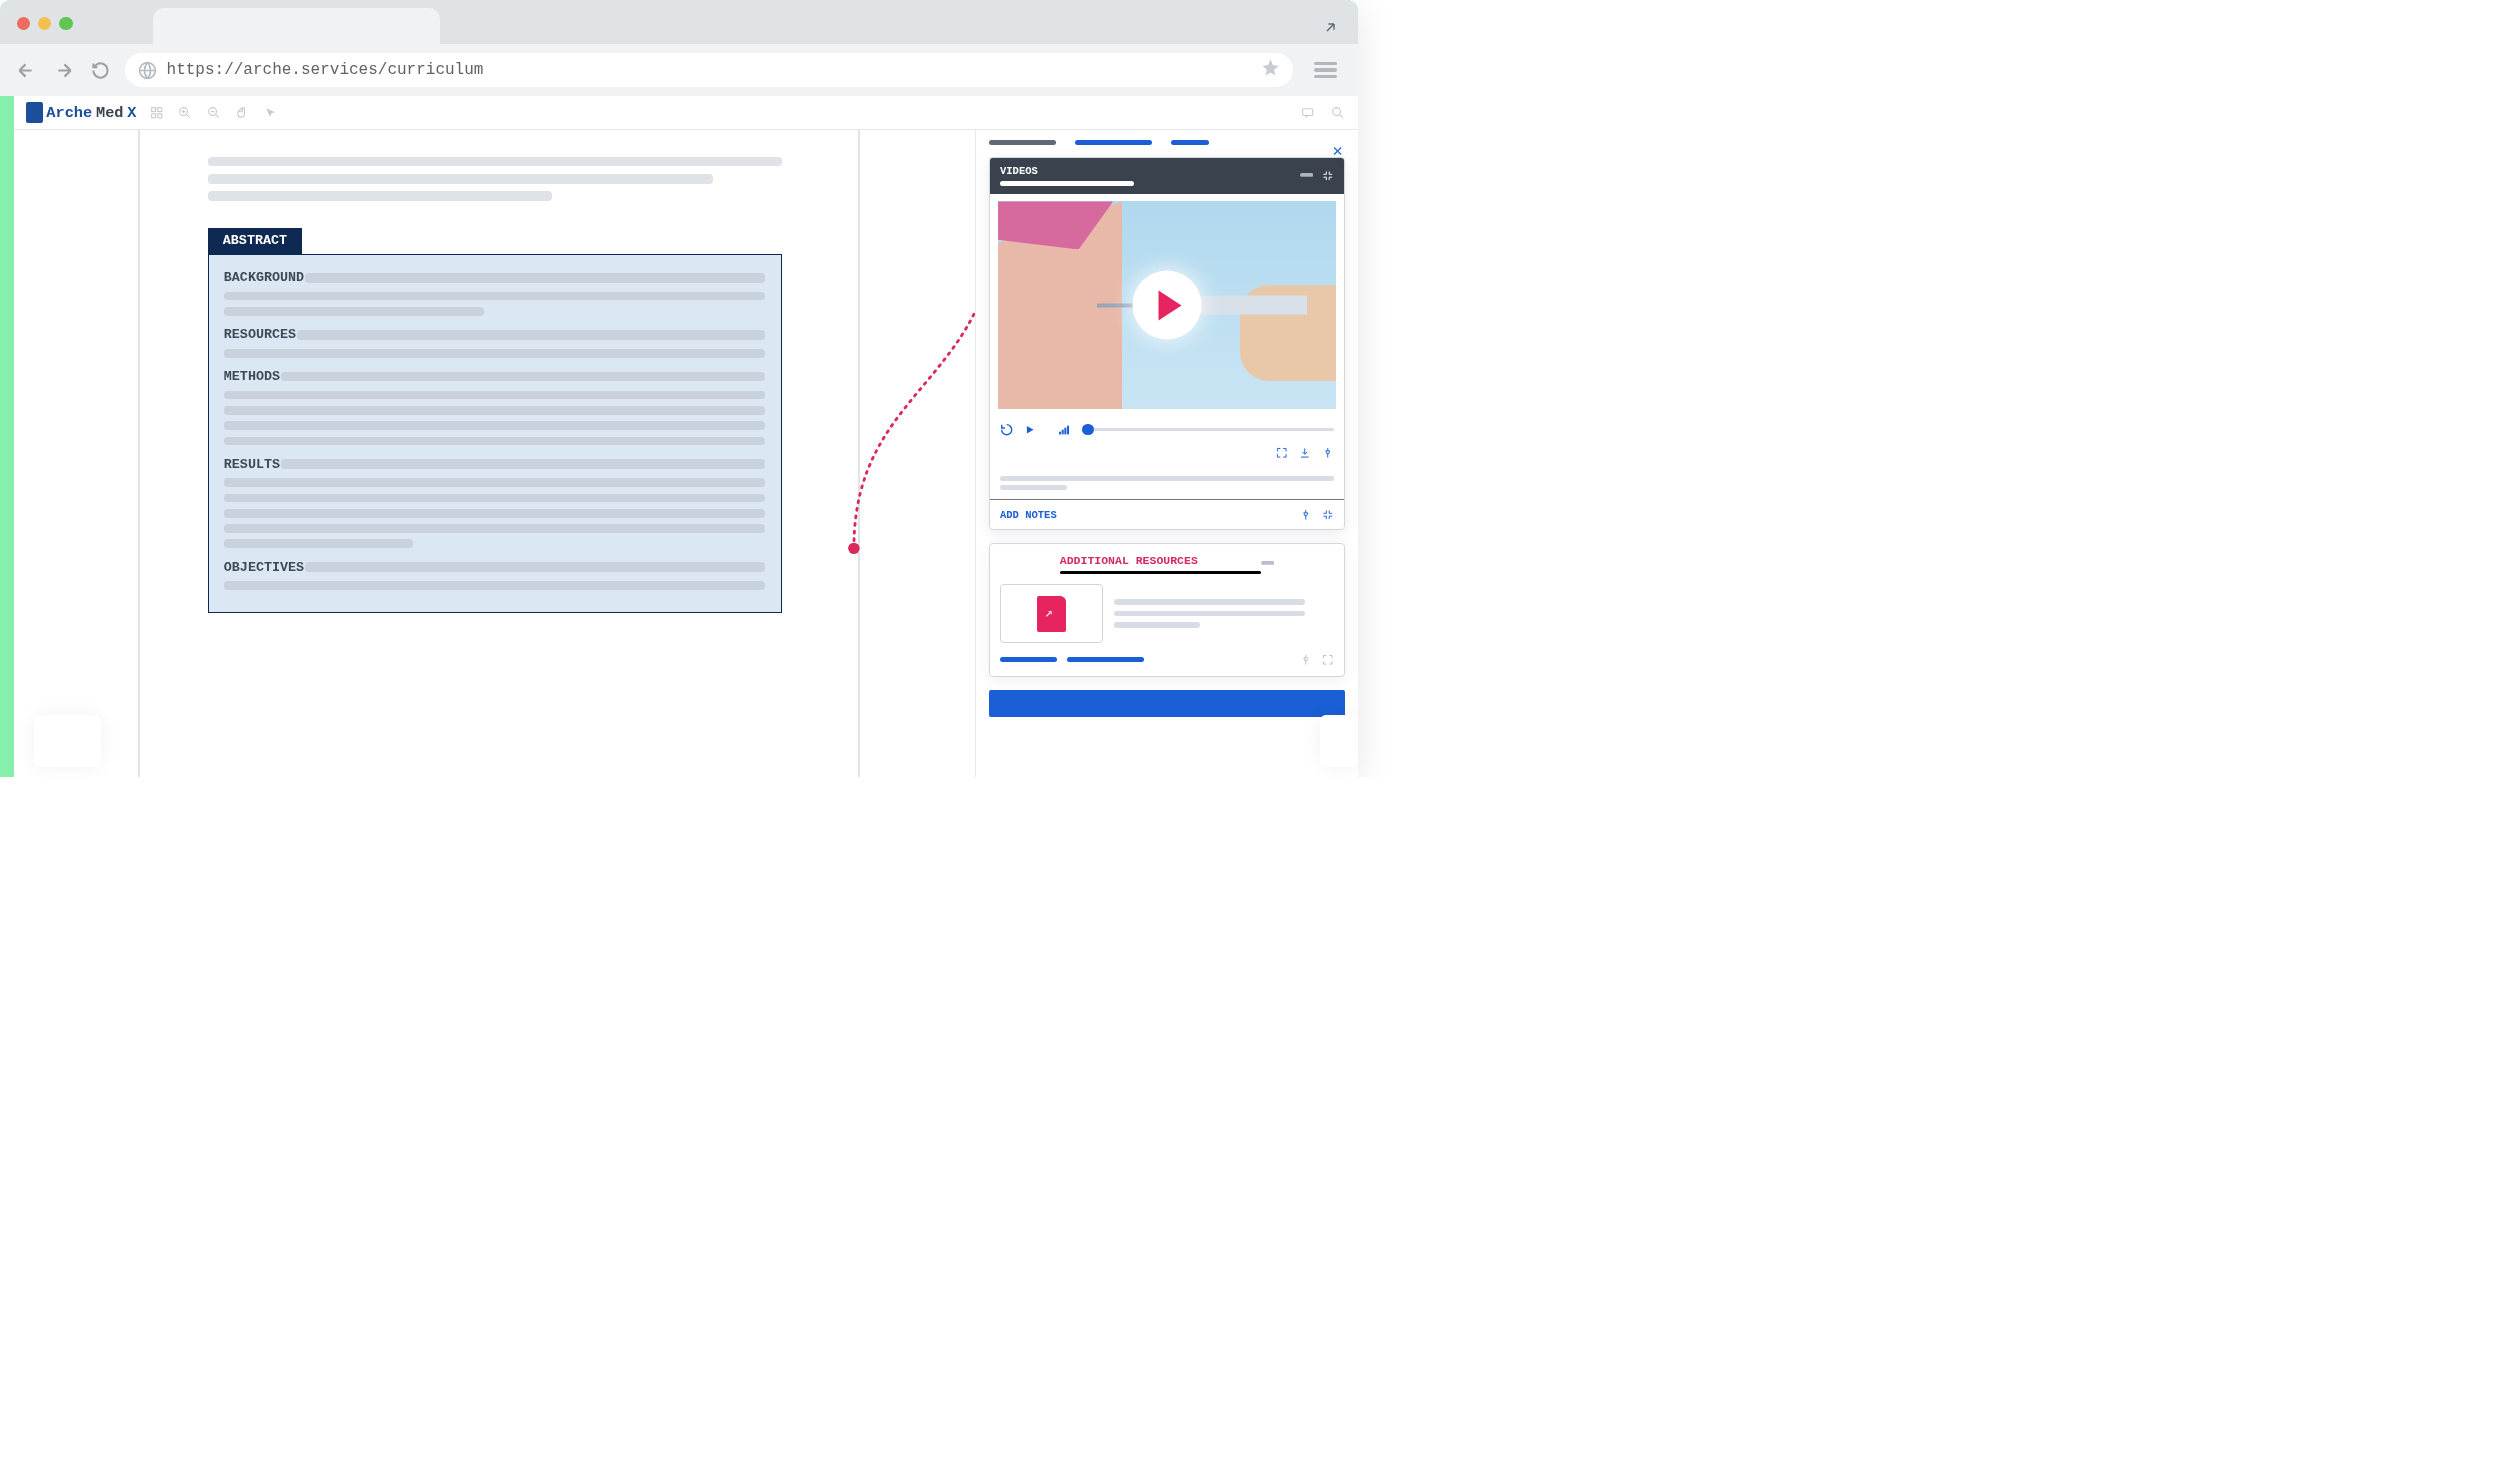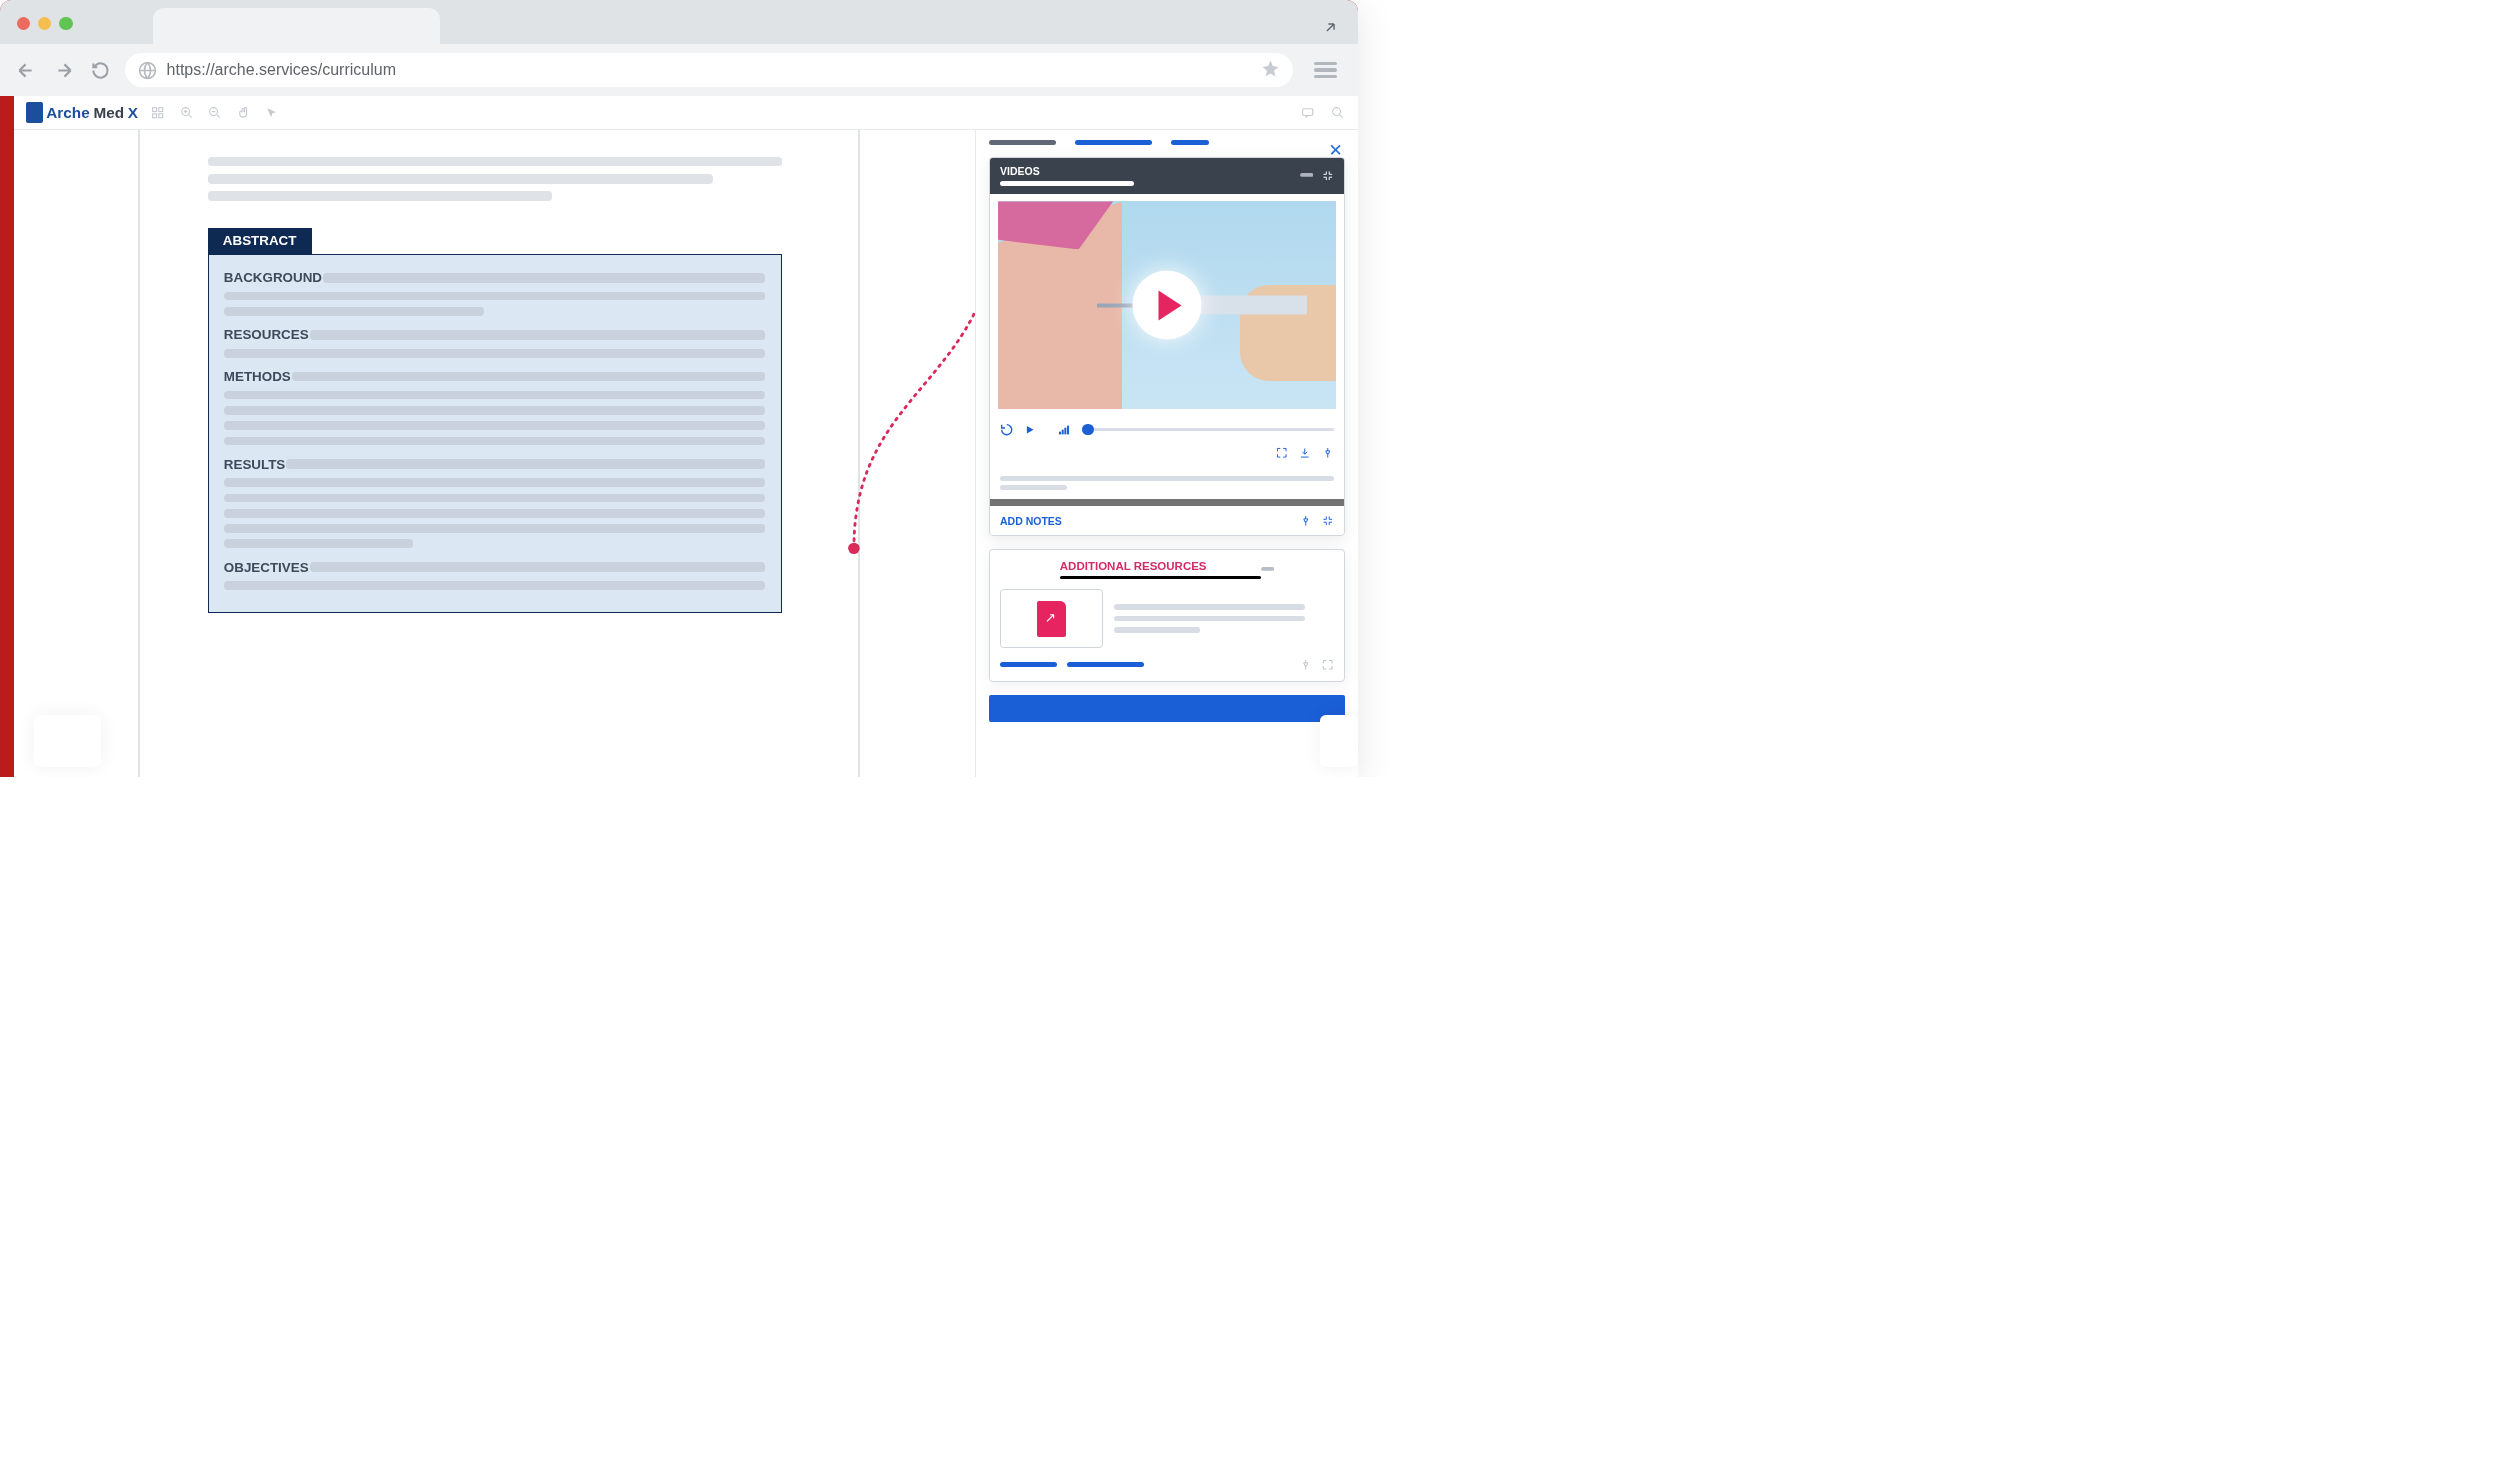--- a/index.html
+++ b/index.html
@@ -1,18 +1,18 @@
 <!DOCTYPE html>
 <html><head>
 <meta charset="utf-8">
 <style>
 * { margin: 0; padding: 0; box-sizing: border-box; }
 body { font-family: -apple-system, BlinkMacSystemFont, "Segoe UI", Arial, sans-serif; background: #fff; }
 
-.browser-window { width: 1358px; height: 777px; background: #b91c1c; border-radius: 11.5px 11.5px 0 0; overflow: hidden; position: relative; box-shadow: 0 7.7px 38px rgba(0,0,0,0.1); }
+.browser-window { width: 1358px; height: 777px; background: #86efac; border-radius: 11.5px 11.5px 0 0; overflow: hidden; position: relative; box-shadow: 0 7.7px 38px rgba(0,0,0,0.1); font-family: Liberation Mono, monospace; }
 
 .browser-titlebar { height: 44px; background: #dfe3e6; position: relative; }
 .traffic-lights { position: absolute; left: 17px; top: 17px; display: flex; gap: 7.7px; }
 .tl { width: 13.4px; height: 13.4px; border-radius: 50%; }
 .tl.red { background: #ec6a5e; }
 .tl.yellow { background: #f5bf4f; }
 .tl.green { background: #61c554; }
 .expand-icon { position: absolute; right: 19px; top: 19px; width: 17px; height: 17px; }
 .tab { position: absolute; left: 153px; top: 7.7px; width: 287px; height: 36px; background: #f0f2f4; border-radius: 11.5px 11.5px 0 0; }
 
@@ -72,21 +72,21 @@
 .hand { position:absolute; right:0; top:40%; width:96px; height:96px; background:#e8c8a8; border-radius: 29px 0 0 29px; }
 .play-circle { position:absolute; left:50%; top:50%; width:69px; height:69px; background:#fff; border-radius:50%; transform:translate(-50%,-50%); display:flex; align-items:center; justify-content:center; box-shadow: 0 0 23px rgba(255,255,255,0.9); }
 .play-tri { width:0; height:0; border-left: 23px solid #e6245f; border-top: 15.3px solid transparent; border-bottom: 15.3px solid transparent; margin-left: 5.7px; }
 .video-controls { padding: 5.7px 9.6px; display:flex; align-items:center; gap:9.6px; color:#1b5fd6; }
 .progress { flex:1; height:3.8px; background:#d8dde5; border-radius:1.9px; position:relative; }
 .progress-dot { position:absolute; left:0; top:-3.8px; width:11.5px; height:11.5px; background:#1b5fd6; border-radius:50%; }
 .video-foot { padding: 3.8px 9.6px 7.7px; display:flex; justify-content:flex-end; gap:9.6px; color:#1b5fd6; }
 .video-desc { padding: 5.7px 9.6px; }
 .video-desc .dl { height:4.8px; background:#d8dde5; border-radius:2.9px; margin:3.8px 0; }
 .video-desc .dl.short { width:20%; }
-.video-notes { border-top:7px solid #737373; padding: 7.7px 9.6px; display:flex; align-items:center; justify-content:space-between; color:#1b5fd6; font-size:10.5px; font-weight:700; }
+.video-notes { border-top:1px solid #737373; padding: 7.7px 9.6px; display:flex; align-items:center; justify-content:space-between; color:#1b5fd6; font-size:10.5px; font-weight:700; }
 
 .res-card { border:1px solid #d2d7de; border-radius:3.8px; margin-top:13.4px; padding:9.6px; box-shadow: 0 3.8px 15.3px rgba(0,0,0,0.06); }
 .res-title { color:#d42a67; font-weight:700; font-size:11.5px; display:flex; align-items:center; justify-content:center; }
 .res-title-bar { width:201px; height:3.8px; background:#000; border-radius:1.9px; margin-top:3.8px; }
 .res-row { display:flex; gap:11.5px; margin-top:9.6px; align-items:center; }
 .pdf-thumb { width:103px; height:59px; border:1px solid #cfd4db; border-radius:3.8px; display:flex; align-items:center; justify-content:center; }
 .pdf-icon { width:29px; height:36px; background:#e6245f; border-radius:1.9px 5.7px 1.9px 1.9px; position:relative; }
 .pdf-icon::after { content:'↗'; color:#fff; position:absolute; left:7.7px; top:9.6px; font-size:13.4px; }
 .res-lines .rl { height:5.7px; background:#d8dde5; border-radius:2.9px; margin:5.7px 0; width:191px; }
 .res-lines .rl.short { width:86px; }

